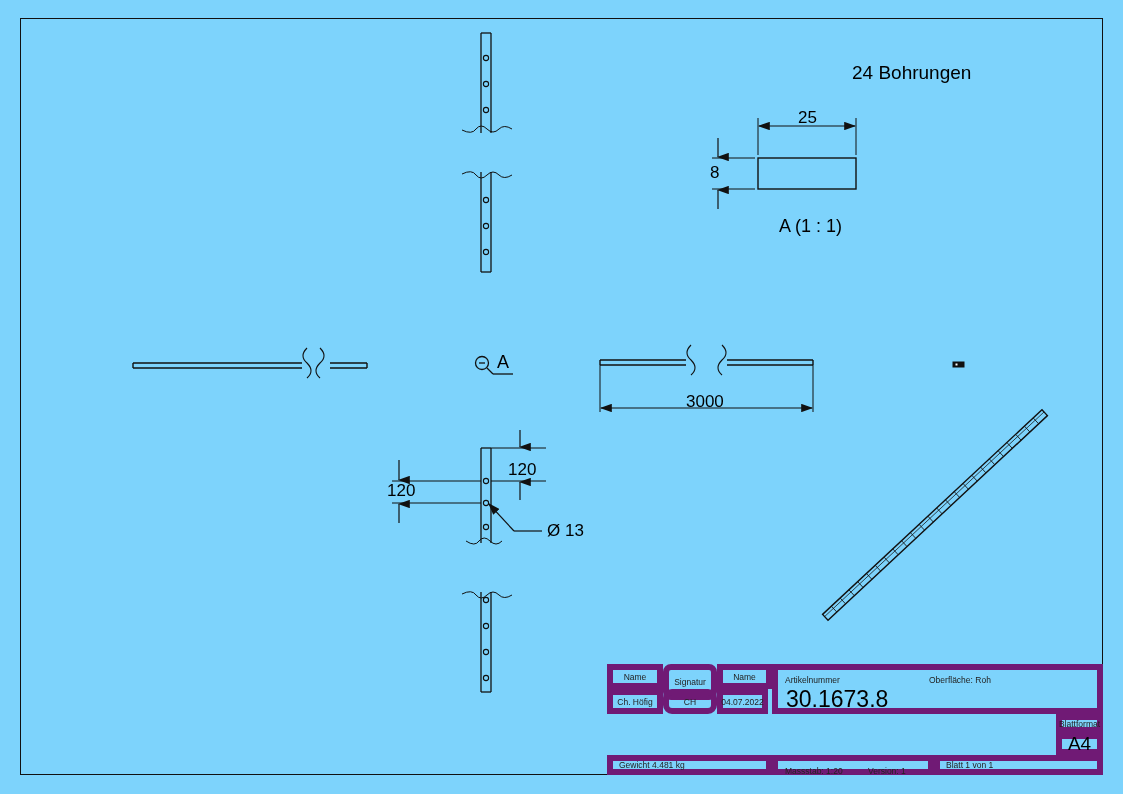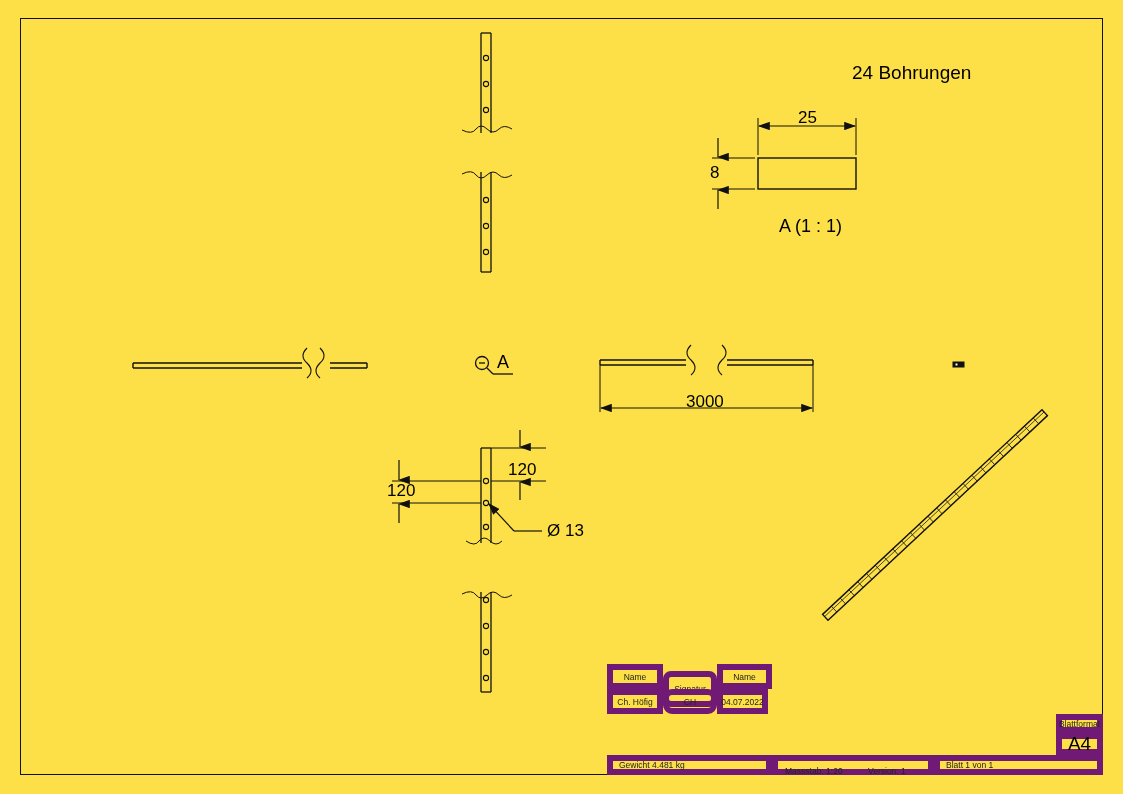--- a/index.html
+++ b/index.html
@@ -1,18 +1,18 @@
 <!DOCTYPE html>
 <html><head>
 <meta charset="utf-8">
 <style>
   html,body{margin:0;padding:0;background:#ffffff;}
   body{width:1123px;height:794px;position:relative;overflow:hidden;
        font-family:"Liberation Sans","DejaVu Sans",sans-serif;color:#000;}
-  .sheet{position:absolute;left:0;top:0;width:1123px;height:794px;background:#fde047;}
+  .sheet{position:absolute;left:0;top:0;width:1123px;height:794px;background:#7dd3fc;}
   .border-frame{position:absolute;left:20px;top:18px;width:1083px;height:757px;
        border:1.6px solid #111;box-sizing:border-box;}
   svg.draw{position:absolute;left:0;top:0;width:1123px;height:794px;overflow:visible;}
   .lbl{position:absolute;white-space:nowrap;color:#000;}
   .dim{font-size:17px;}
   .note{font-size:19px;}
   .detailname{font-size:18px;}
   
   .tb{position:absolute;box-sizing:border-box;}
   .tb-cell{position:absolute;box-sizing:border-box;border:6px solid #701a75;}
@@ -201,27 +201,32 @@
 
   <div class="lbl dim" style="left:508px;top:460px;">120</div>
 
   <div class="lbl dim" style="left:387px;top:481px;">120</div>
 
   <div class="lbl dim" style="left:547px;top:521px;">Ø 13</div>
 
   <div class="tb" style="left:607px;top:664px;width:496px;height:111px;">
 
     <div class="tb-cell ctr t-small" style="left:0px;top:0px;width:56px;height:25px;">Name</div>
-    <div class="tb-cell ctr t-small" style="left:56px;top:7px;width:54px;height:36px;border-radius:8px;">Signatur</div>
+    <div class="tb-cell ctr t-small" style="left:56px;top:0px;width:54px;height:36px;border-radius:8px;">Signatur</div>
     <div class="tb-cell ctr t-small" style="left:110px;top:0px;width:55px;height:25px;">Name</div>
 
     <div class="tb-cell ctr t-small" style="left:0px;top:25px;width:56px;height:25px;">Ch. Höfig</div>
     <div class="tb-cell ctr t-small" style="left:56px;top:25px;width:54px;height:25px;border-radius:9px;">CH</div>
     <div class="tb-cell ctr t-small" style="left:110px;top:25px;width:51px;height:25px;">04.07.2022</div>
 
+    <div class="tb-cell" style="left:165px;top:0px;width:331px;height:50px;">
+      <div class="lbl t-small" style="left:7px;top:5px;">Artikelnummer</div>
+      <div class="lbl t-small" style="left:151px;top:5px;">Oberfläche:  Roh</div>
+      <div class="lbl t-big" style="left:8px;top:16px;">30.1673.8</div>
+    </div>
 
 
     <div class="tb-cell ctr t-small" style="left:449px;top:50px;width:47px;height:19px;">Blattformat</div>
     <div class="tb-cell ctr t-a4" style="left:449px;top:69px;width:47px;height:22px;">A4</div>
 
     <div class="tb-cell lft t-small" style="left:0px;top:91px;width:165px;height:20px;">Gewicht 4.481 kg</div>
     <div class="tb-cell" style="left:165px;top:91px;width:162px;height:20px;text-align:right;">
       <div class="lbl t-small" style="left:7px;top:5px;">Massstab: 1:20</div>
       <div class="lbl t-small" style="left:90px;top:5px;">Version: 1</div>
     </div>

